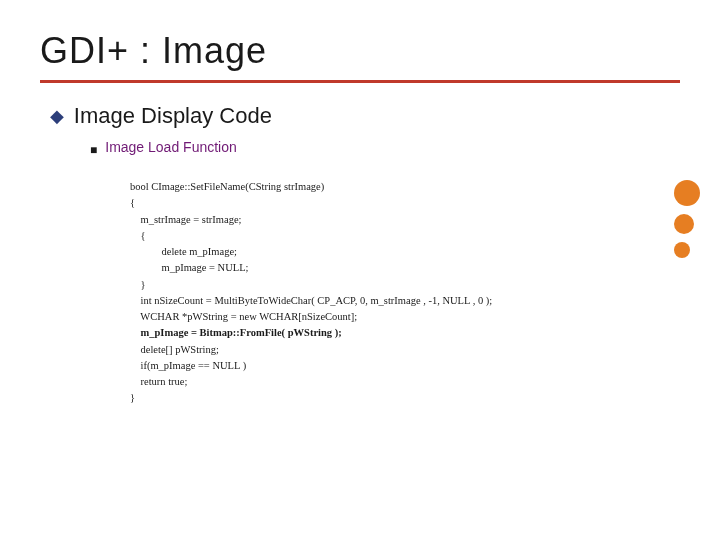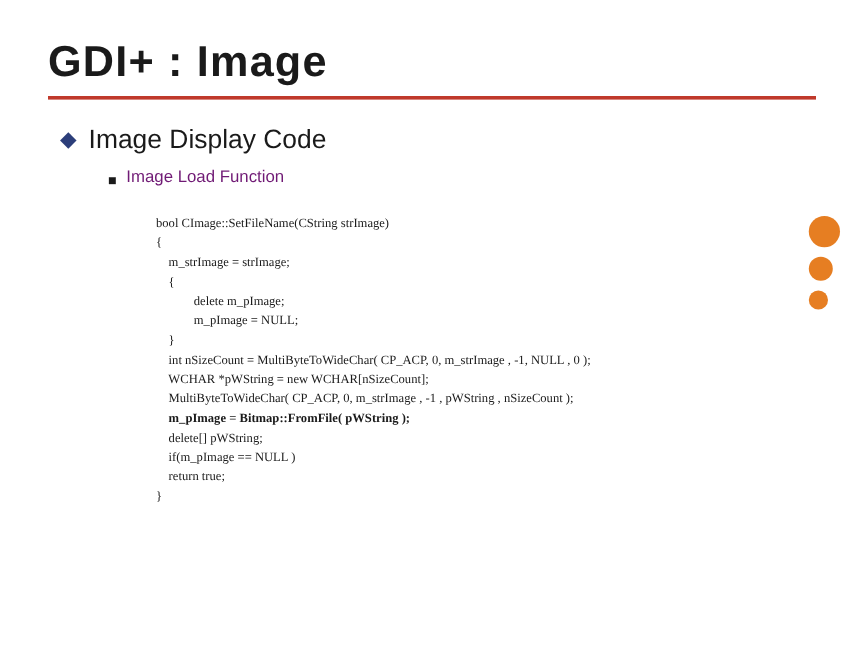--- a/index.html
+++ b/index.html
@@ -22,21 +22,21 @@
     }
 
     .title-section {
       border-bottom: 3px solid #c0392b;
       padding-bottom: 8px;
       margin-bottom: 20px;
     }
 
     .title {
       font-size: 36px;
-      font-weight: bold;
+      font-weight: normal;
       color: #1a1a1a;
       letter-spacing: 1px;
     }
 
     .bullet-section {
       margin-left: 10px;
     }
 
     .main-bullet {
       display: flex;
@@ -176,21 +176,20 @@
       <span class="code-line">bool CImage::SetFileName(CString strImage)</span>
       <span class="code-line">{</span>
       <span class="code-line">    m_strImage = strImage;</span>
       <span class="code-line"></span>
       <span class="code-line">    {</span>
       <span class="code-line">            delete m_pImage;</span>
       <span class="code-line">            m_pImage = NULL;</span>
       <span class="code-line">    }</span>
       <span class="code-line">    int nSizeCount = MultiByteToWideChar( CP_ACP, 0, m_strImage , -1, NULL , 0 );</span>
       <span class="code-line">    WCHAR *pWString = new WCHAR[nSizeCount];</span>
-      <span class="code-line">    MultiByteToWideChar( CP_ACP, 0, m_strImage , -1 , pWString , nSizeCount );</span>
       <span class="code-line"></span>
       <span class="code-line code-bold">    m_pImage = Bitmap::FromFile( pWString );</span>
       <span class="code-line">    delete[] pWString;</span>
       <span class="code-line"></span>
       <span class="code-line">    if(m_pImage == NULL )</span>
       <span class="code-line">    return true;</span>
       <span class="code-line">}</span>
     </div>
 
   </div>

